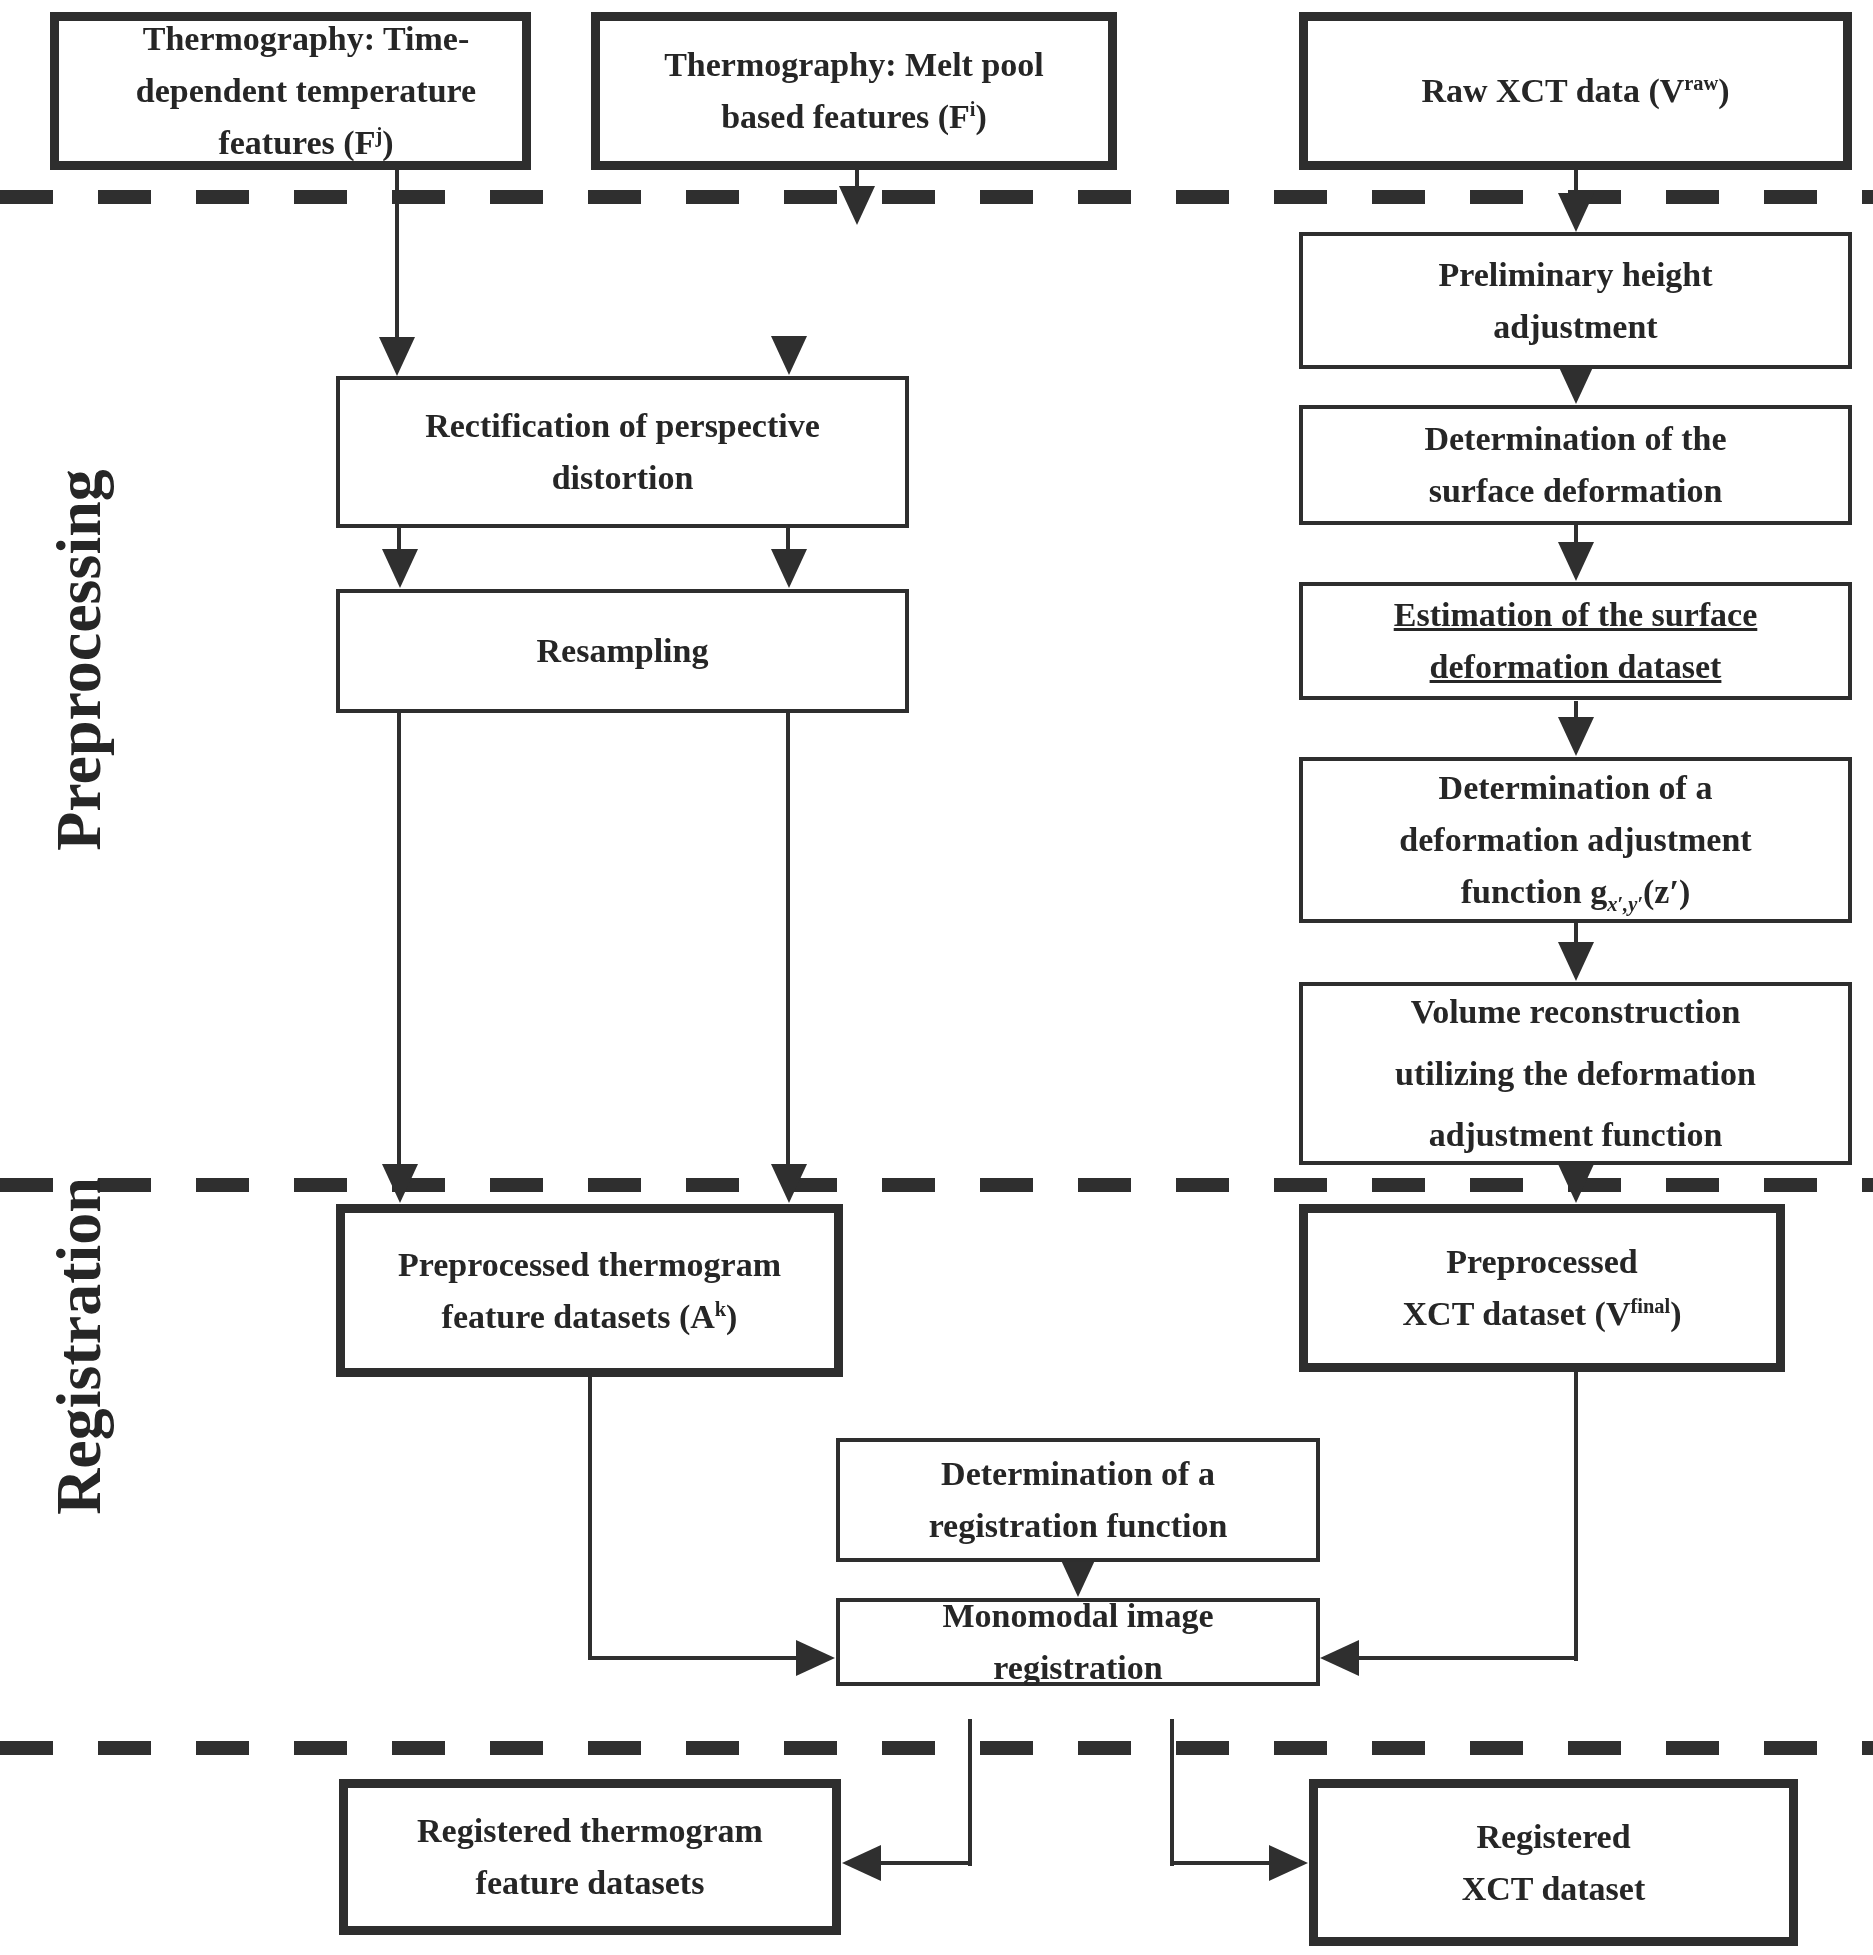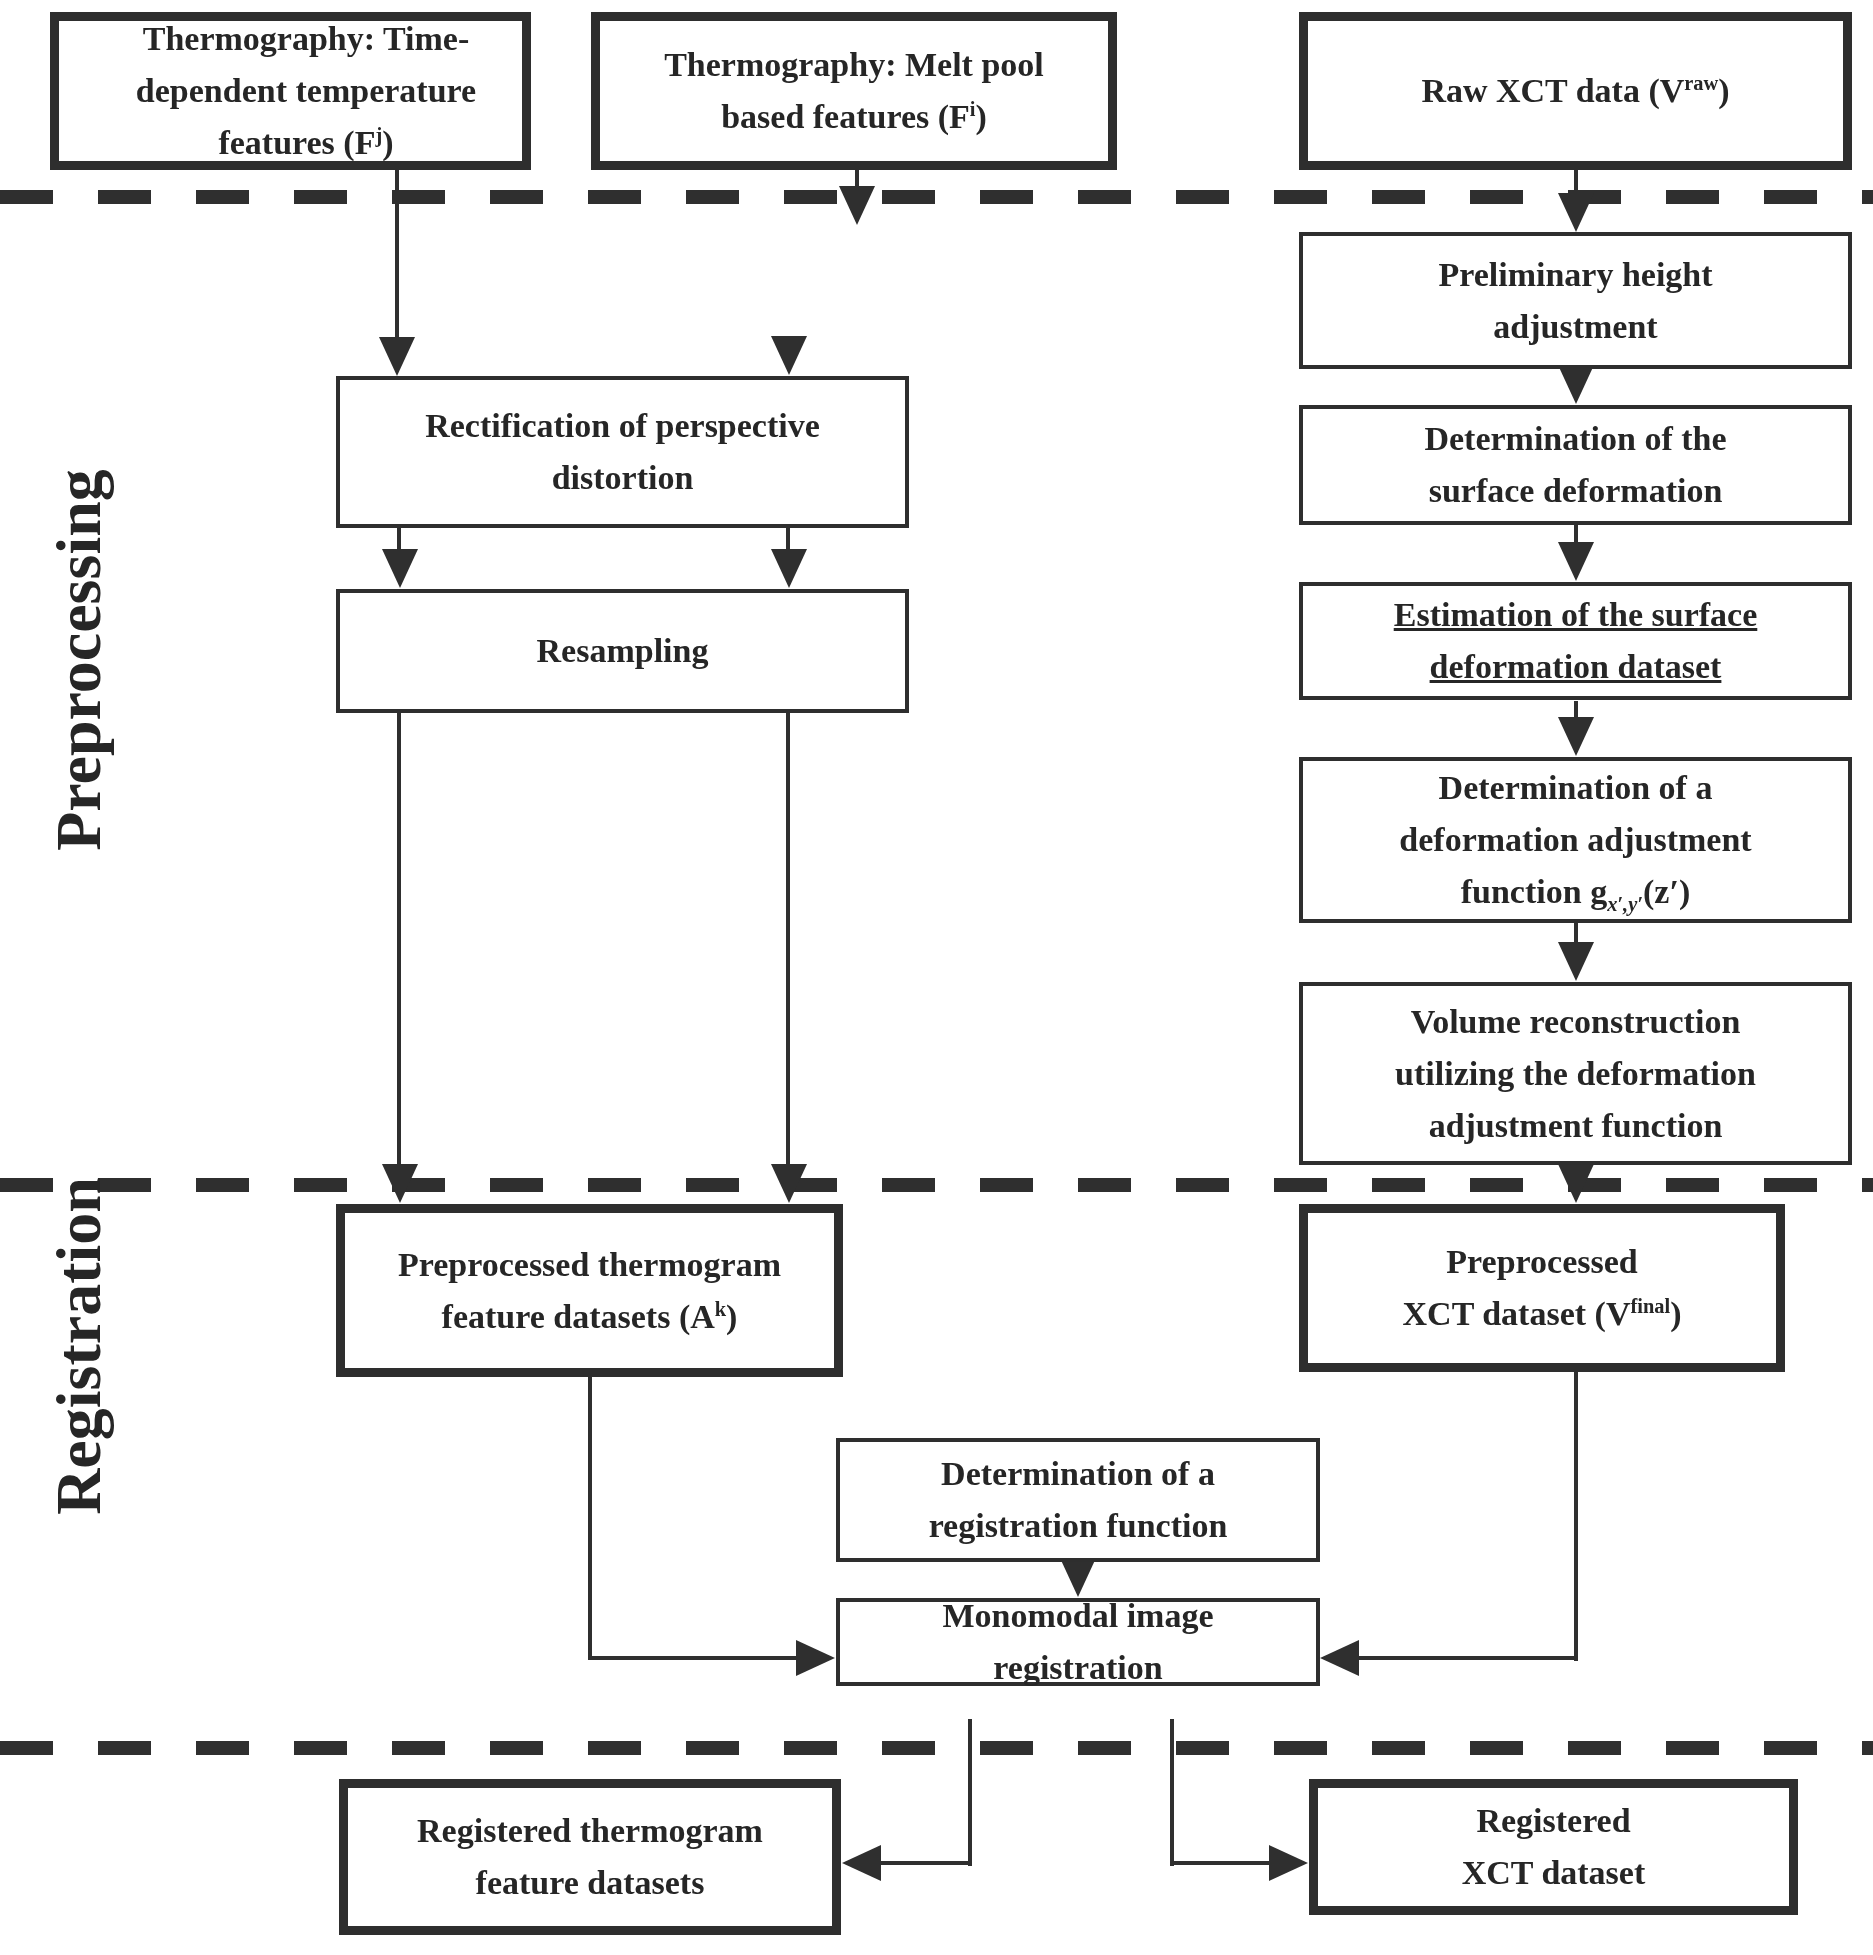--- a/index.html
+++ b/index.html
@@ -139,21 +139,21 @@
     <div class="line">Estimation of the surface</div>
     <div class="line">deformation dataset</div>
   </div>
 
   <div class="node" style="left:1299px;top:757px;width:553px;height:166px;">
     <div class="line">Determination of a</div>
     <div class="line">deformation adjustment</div>
     <div class="line"><span>function g</span><span class="sub">x′,y′</span><span>(z′)</span></div>
   </div>
 
-  <div class="node" style="left:1299px;top:982px;width:553px;height:183px;">
+  <div class="node" style="left:1299px;top:982px;width:553px;height:183px;justify-content:space-between;">
     <div class="line">Volume reconstruction</div>
     <div class="line">utilizing the deformation</div>
     <div class="line">adjustment function</div>
   </div>
 
   <div class="node thick" style="left:336px;top:1204px;width:507px;height:173px;">
     <div class="line">Preprocessed thermogram</div>
     <div class="line"><span>feature datasets (A</span><span class="sup">k</span><span>)</span></div>
   </div>
 
@@ -170,19 +170,19 @@
   <div class="node" style="left:836px;top:1598px;width:484px;height:88px;">
     <div class="line">Monomodal image</div>
     <div class="line">registration</div>
   </div>
 
   <div class="node thick" style="left:339px;top:1779px;width:502px;height:156px;">
     <div class="line">Registered thermogram</div>
     <div class="line">feature datasets</div>
   </div>
 
-  <div class="node thick" style="left:1309px;top:1779px;width:489px;height:136px;">
+  <div class="node thick" style="left:1309px;top:1779px;width:489px;height:167px;">
     <div class="line">Registered</div>
     <div class="line">XCT dataset</div>
   </div>
 
 </div>
 
 
 </body></html>

